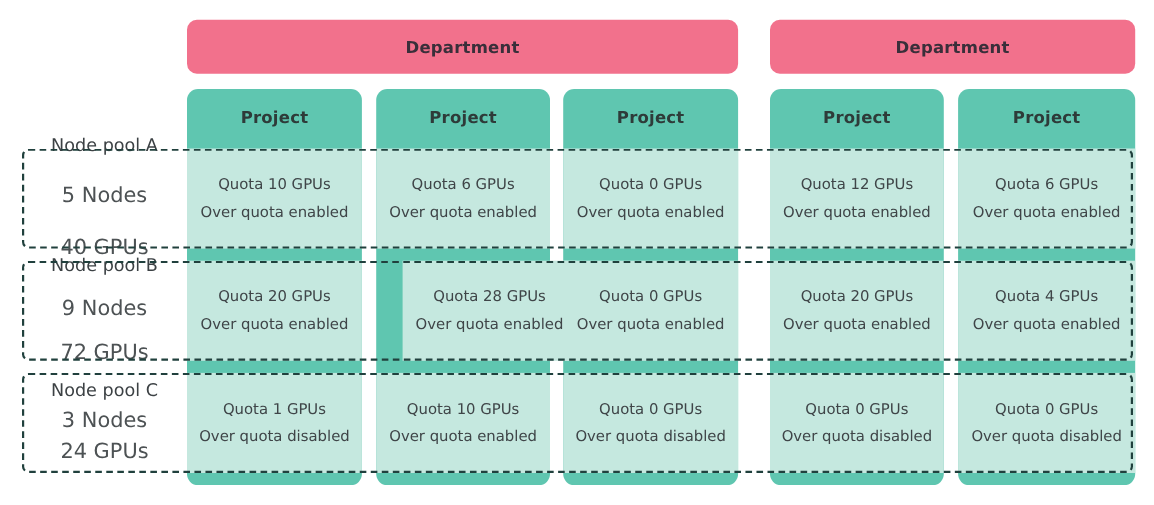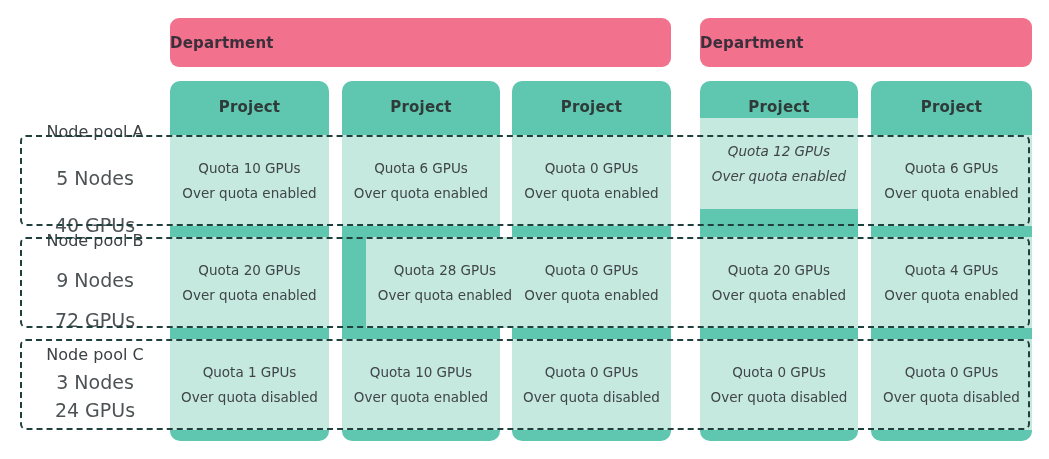--- a/index.html
+++ b/index.html
@@ -1,19 +1,19 @@
 <!DOCTYPE html>
 <html style="--dept-bg: #F2718C; --proj-bg: #5FC6B0; --cell-bg: #C5E8DF; --dash: #20403D; --text: #3F4548; --heading: #3A2F3A; --proj-text: #2E3B39; --pool-name: #3C4144; --pool-sub: #4D5254;"><head>
 <meta charset="utf-8">
 <style>
   html,body{margin:0;padding:0;background:#ffffff;font-family:"DejaVu Sans","Liberation Sans",sans-serif;}
   .canvas{position:relative;width:1049px;height:459px;background:#ffffff;overflow:hidden;}
 
   .dept{position:absolute;top:18px;height:49px;border-radius:9px;background:var(--dept-bg);
-        display:flex;align-items:center;z-index:1;
+        display:flex;align-items:center;justify-content:center;z-index:1;
         font-size:15px;font-weight:600;color:var(--heading);letter-spacing:.2px;}
 
   .col{position:absolute;top:81px;height:360px;border-radius:10px;background:var(--proj-bg);z-index:1;}
 
   .colhead{position:absolute;top:81px;height:52px;display:flex;align-items:center;justify-content:center;
            z-index:4;font-size:15px;font-weight:600;color:var(--proj-text);letter-spacing:.2px;}
 
   .cell{position:absolute;height:91px;background:var(--cell-bg);z-index:2;
         display:flex;flex-direction:column;align-items:center;justify-content:center;gap:9px;
         font-size:13.5px;color:var(--text);}
@@ -65,21 +65,21 @@
     <div>Over quota enabled</div>
   </div>
   <div class="cell" style="left:342px;top:135px;width:158px;">
     <div>Quota 6 GPUs</div>
     <div>Over quota enabled</div>
   </div>
   <div class="cell" style="left:512px;top:135px;width:159px;">
     <div>Quota 0 GPUs</div>
     <div>Over quota enabled</div>
   </div>
-  <div class="cell" style="left:700px;top:118px;width:158px;font-style:italic;">
+  <div class="cell" style="left:700px;top:135px;width:158px;">
     <div>Quota 12 GPUs</div>
     <div>Over quota enabled</div>
   </div>
   <div class="cell" style="left:871px;top:135px;width:161px;">
     <div>Quota 6 GPUs</div>
     <div>Over quota enabled</div>
   </div>
 
   <div class="cell" style="left:170px;top:237px;width:159px;">
     <div>Quota 20 GPUs</div>

